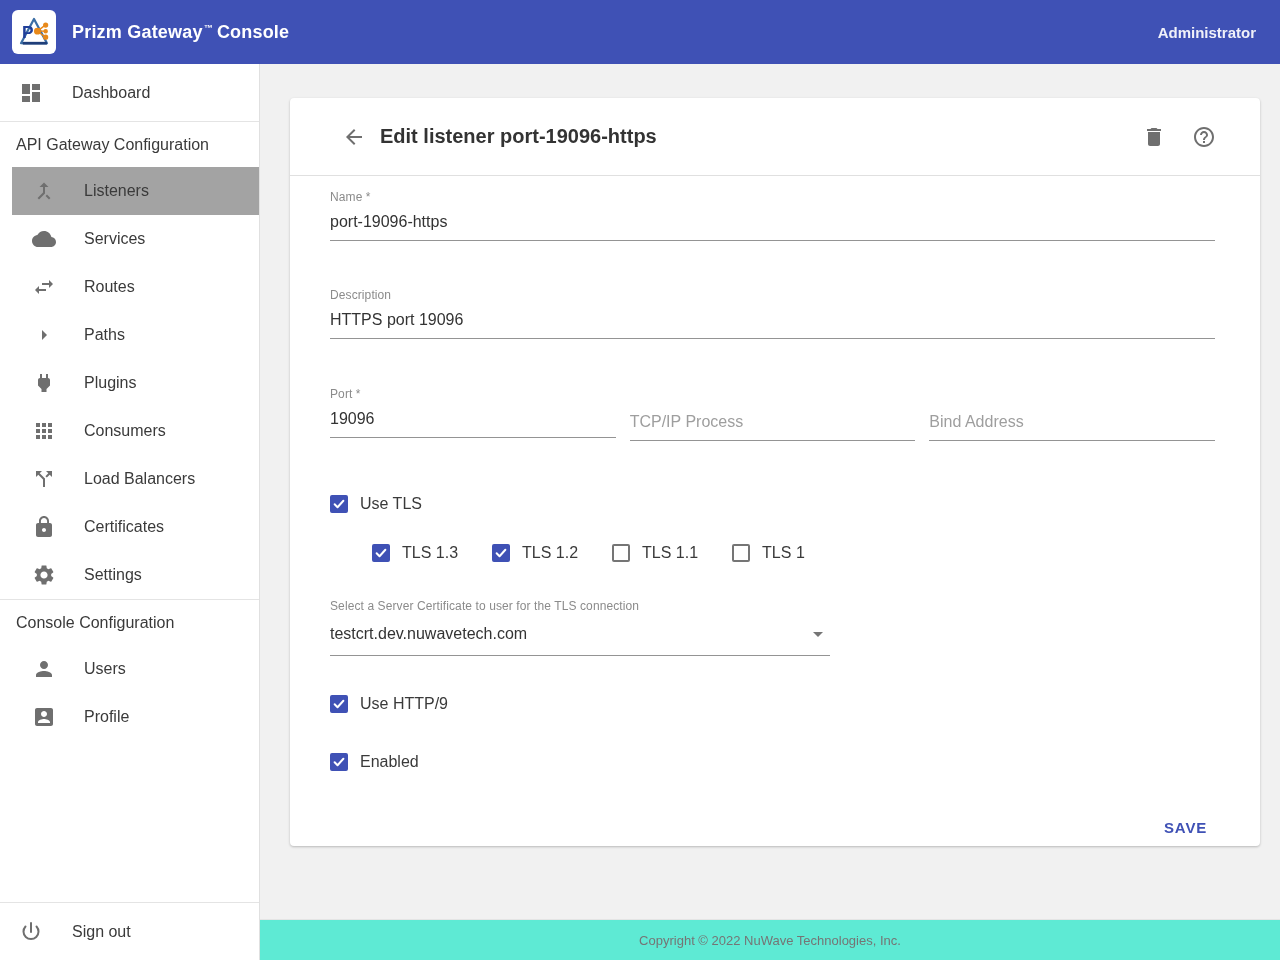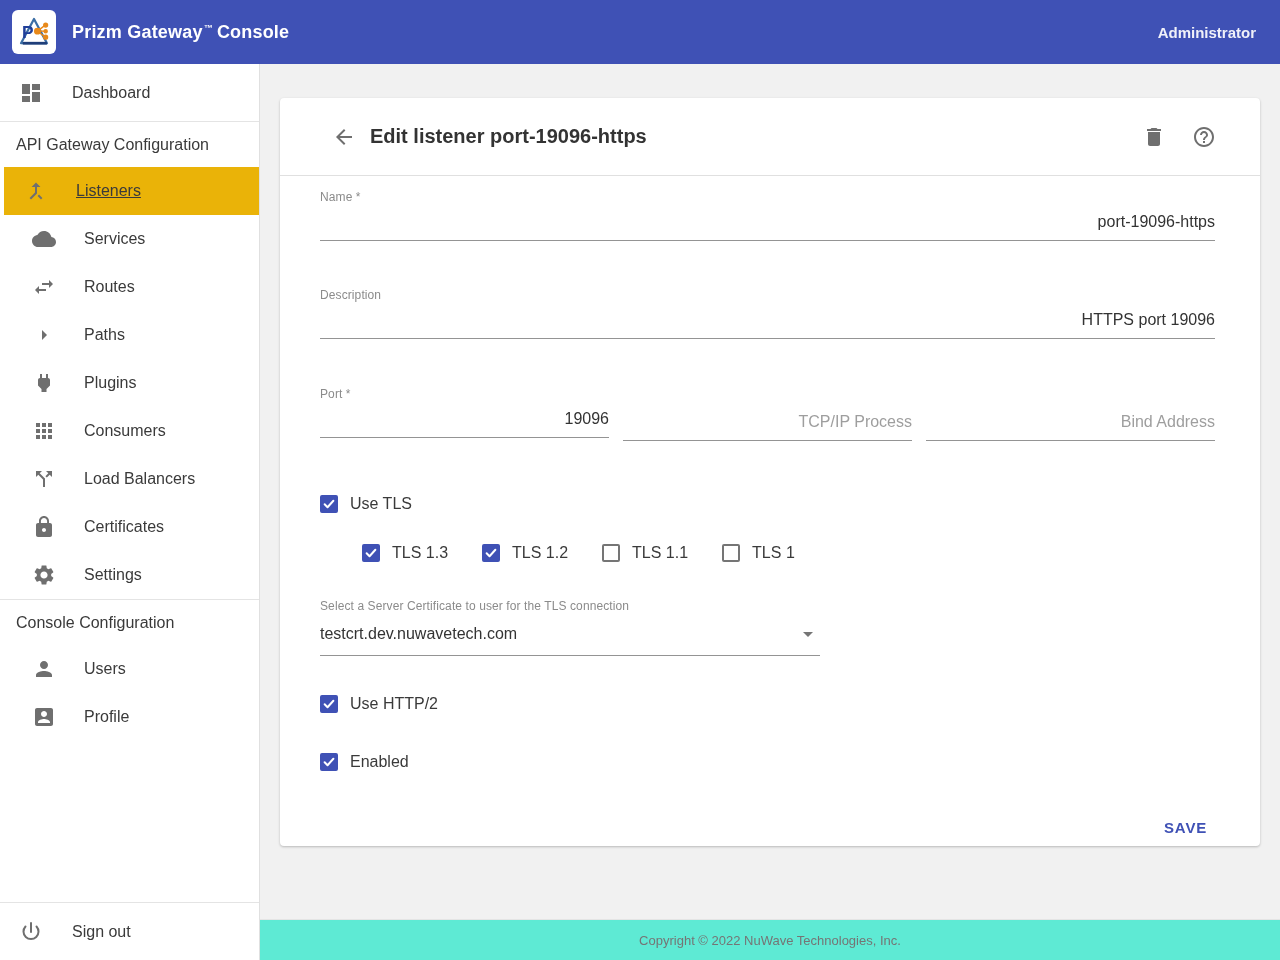--- a/index.html
+++ b/index.html
@@ -20,43 +20,43 @@
   .page-body { flex: 1; display: flex; min-height: 0; }
 
   
   .sidebar { width: 260px; flex: 0 0 260px; background: #ffffff; border-right: 1px solid #e0e0e0; display: flex; flex-direction: column; }
   .nav-item { height: 48px; display: flex; align-items: center; cursor: pointer; }
   .nav-item .nv-icon { width: 24px; height: 24px; margin-left: 32px; flex: 0 0 24px; color: #6f6f6f; }
   .nav-item .nv-label { margin-left: 28px; font-size: 16px; color: #3a3a3a; white-space: nowrap; }
   .nav-item.top-level { height: 57px; }
   .nav-item.top-level .nv-icon { margin-left: 19px; }
   .nav-item.top-level .nv-label { margin-left: 29px; }
-  .nav-item.selected { background: #eab308; margin-left: 4px; text-decoration: underline; }
+  .nav-item.selected { background: #a3a3a3; margin-left: 12px; }
   .nav-item.selected .nv-icon { margin-left: 20px; }
   .section-header { height: 45px; display: flex; align-items: center; padding-left: 16px; font-size: 16px; color: #3a3a3a; white-space: nowrap; }
   .divider { height: 1px; background: #e4e4e4; width: 100%; flex: 0 0 1px; }
   .sidebar-spacer { flex: 1; }
   .signout-item { height: 64px; }
   .nv-icon svg { display: block; width: 24px; height: 24px; }
 
   
   .main { flex: 1; display: flex; flex-direction: column; min-width: 0; }
-  .card-area { flex: 1; }
+  .card-area { flex: 1; padding-left: 10px; }
   .card { background: #ffffff; border-radius: 4px; margin: 34px 20px 0 20px; height: 748px; box-shadow: 0 1px 3px rgba(0,0,0,.14), 0 1px 2px rgba(0,0,0,.1); display: flex; flex-direction: column; }
   .card-header { height: 77px; display: flex; align-items: center; padding: 0 44px 0 52px; flex: 0 0 77px; }
   .icon-btn { width: 24px; height: 24px; color: #6f6f6f; cursor: pointer; }
   .icon-btn svg { display: block; width: 24px; height: 24px; }
   .card-title { font-size: 20px; color: #333333; margin-left: 14px; }
   .card-header .spacer { flex: 1; }
   .card-header .icon-btn + .icon-btn { margin-left: 26px; }
   .card-rule { height: 1px; background: #e0e0e0; flex: 0 0 1px; }
   .card-body { padding: 14px 45px 0 40px; flex: 1; display: flex; flex-direction: column; }
 
   .field-label { font-size: 12px; color: #8b8b8b; letter-spacing: .1px; }
-  .text-input { display: block; width: 100%; border: none; outline: none; border-bottom: 1px solid #949494; font-family: inherit; font-size: 16px; color: #333333; padding: 9px 0 9px 0; background: transparent; text-align: right; }
+  .text-input { display: block; width: 100%; border: none; outline: none; border-bottom: 1px solid #949494; font-family: inherit; font-size: 16px; color: #333333; padding: 9px 0 9px 0; background: transparent; }
   .text-input::placeholder { color: #9e9e9e; opacity: 1; }
 
   .field-desc { margin-top: 47px; }
   .port-row { margin-top: 48px; display: flex; gap: 14px; }
   .port-row .col { flex: 1; }
 
   
   .cb { display: inline-flex; align-items: flex-end; cursor: pointer; }
   .cb .box { width: 18px; height: 18px; border: 2px solid #757575; border-radius: 2px; background: #ffffff; display: flex; align-items: center; justify-content: center; flex: 0 0 18px; }
   .cb .box svg { display: none; width: 14px; height: 14px; }
@@ -347,21 +347,21 @@
               </div>
             </div>
 
             <div class="http2-row">
               <label class="cb checked">
                 <span class="box">
                   <svg viewBox="0 0 24 24" fill="none" stroke="#ffffff" stroke-width="3.4">
                       <path d="M4.5 12.5l5 5 10-11" stroke-linecap="round" stroke-linejoin="round"></path>
                     </svg>
                 </span>
-                <span class="cb-label">Use HTTP/2</span>
+                <span class="cb-label">Use HTTP/9</span>
               </label>
             </div>
 
             <div class="enabled-row">
               <label class="cb checked">
                 <span class="box">
                   <svg viewBox="0 0 24 24" fill="none" stroke="#ffffff" stroke-width="3.4">
                       <path d="M4.5 12.5l5 5 10-11" stroke-linecap="round" stroke-linejoin="round"></path>
                     </svg>
                 </span>

